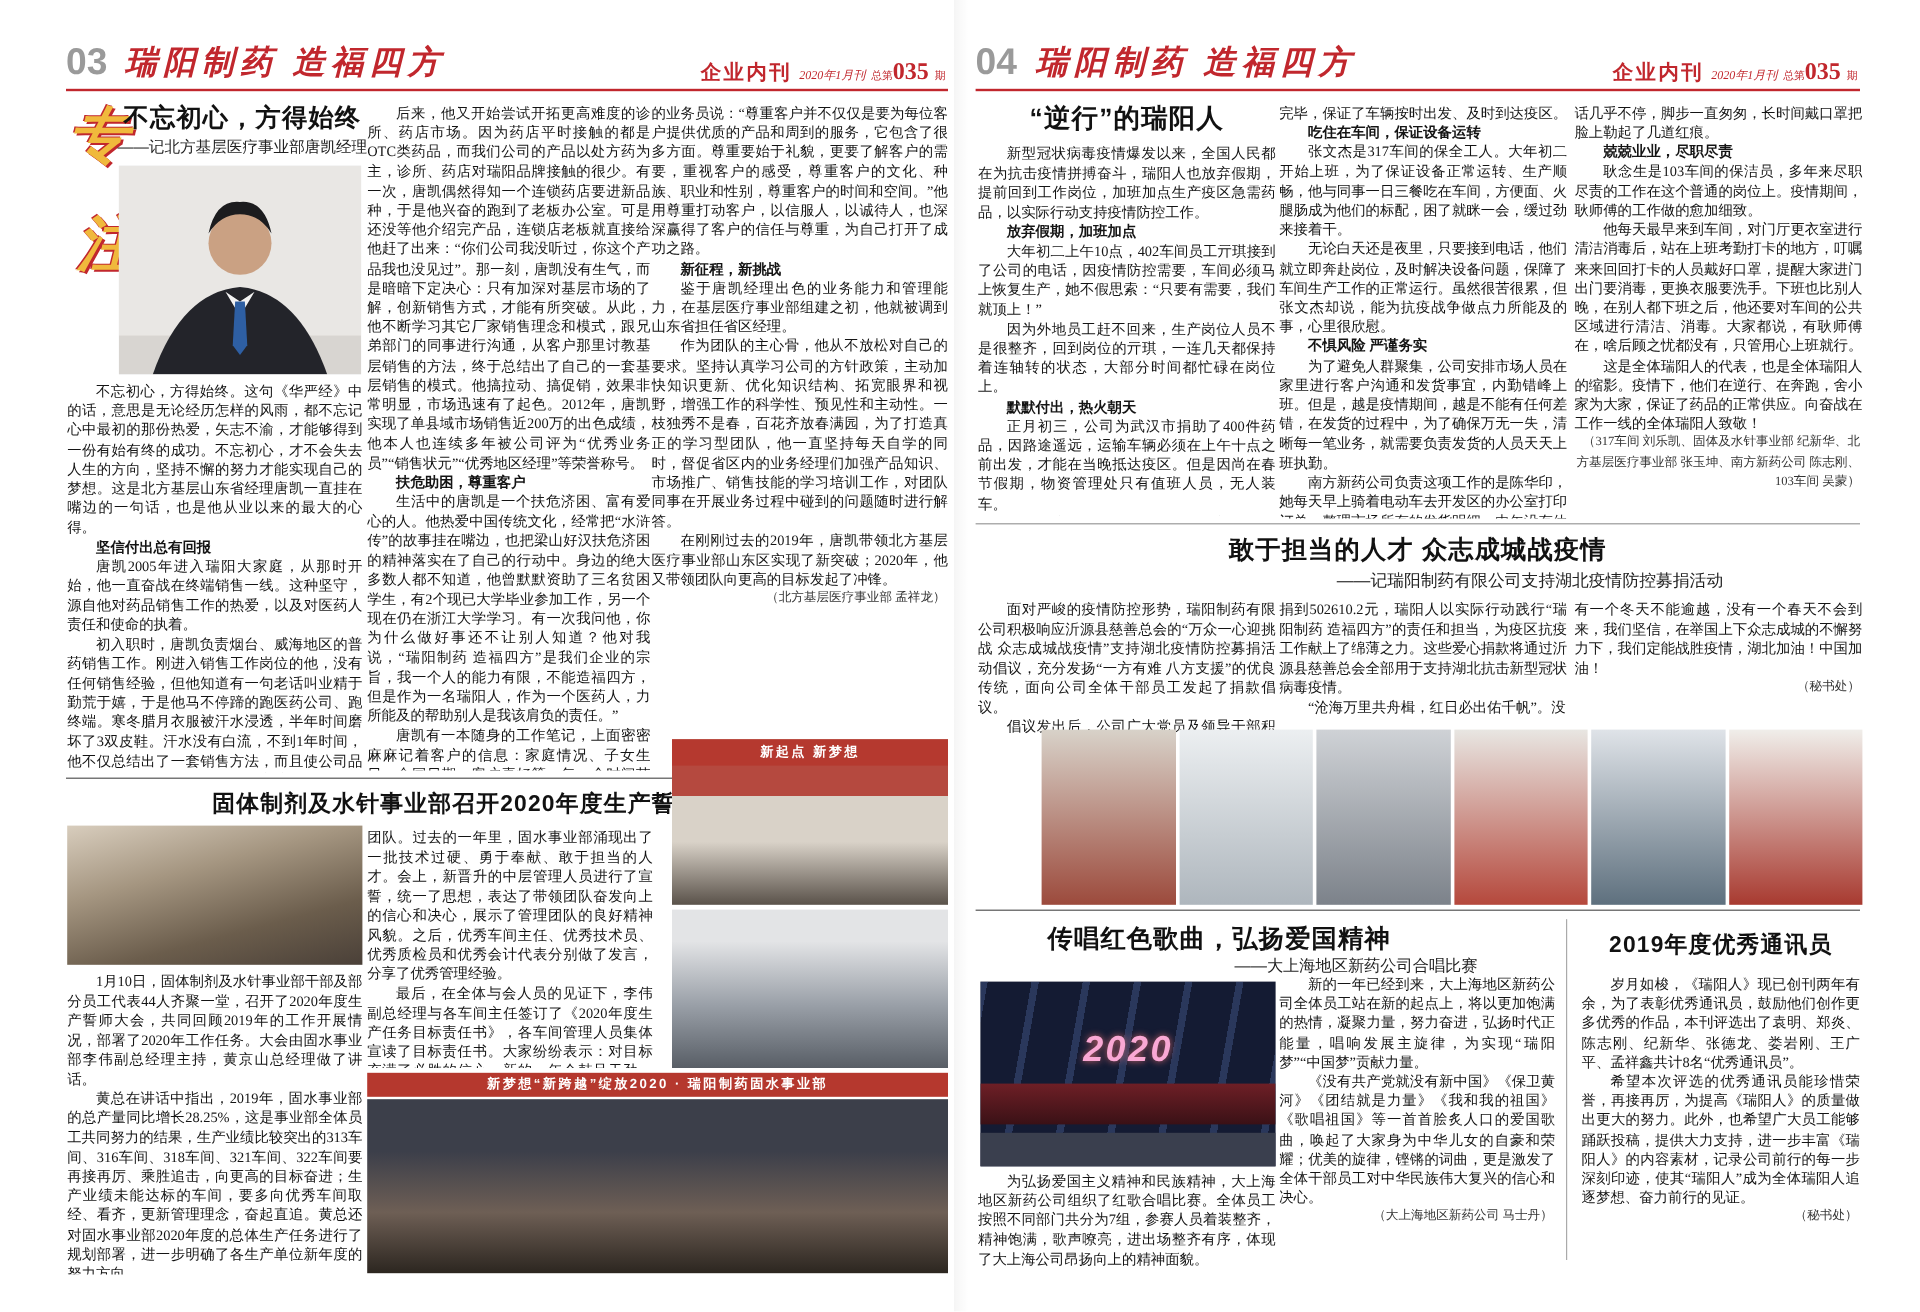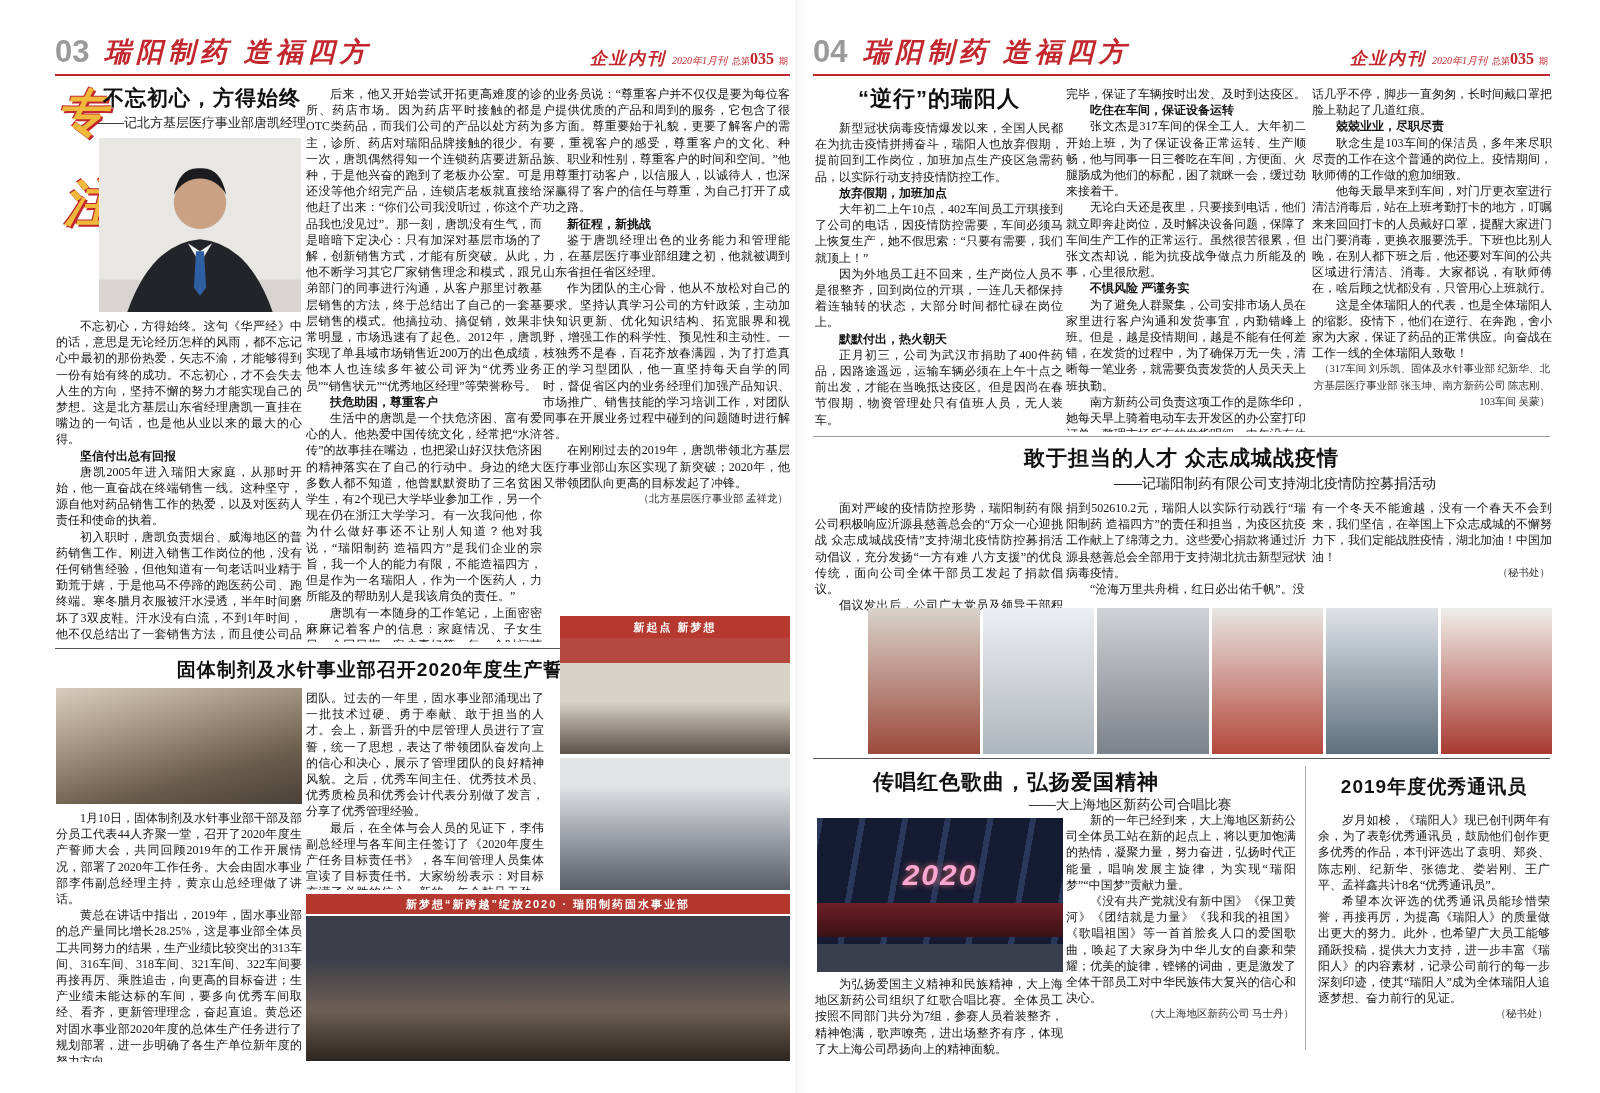--- a/index.html
+++ b/index.html
@@ -2,24 +2,24 @@
 <html><head>
 <meta charset="utf-8">
 <style>
   html,body{margin:0;padding:0;background:#ffffff;width:1600px;height:1093px;overflow:hidden;}
   #spread{position:relative;width:1412px;height:1093px;background:#ffffff;font-family:"Liberation Serif","DejaVu Serif",serif;color:#141414;}
   .abs{position:absolute;}
   
   .pageno{font-family:"Liberation Sans","DejaVu Sans",sans-serif;font-size:31px;font-weight:bold;color:#9a9a9a;line-height:1;}
   .masthead{font-size:27px;font-weight:bold;font-style:italic;color:#c1272d;letter-spacing:5px;line-height:1.1;}
   .issueinfo{color:#c1272d;text-align:right;line-height:1;white-space:nowrap;}
-  .issueinfo .iname{font-size:17px;font-weight:bold;font-style:italic;letter-spacing:2px;}
+  .issueinfo .iname{font-size:17px;font-weight:bold;letter-spacing:2px;}
   .issueinfo .idate{font-size:10px;font-style:italic;margin-left:6px;}
   .issueinfo .ino{font-size:9px;margin-left:5px;}
-  .issueinfo .inum{font-size:16px;font-weight:bold;}
+  .issueinfo .inum{font-size:20px;font-weight:bold;}
   .redrule{height:2px;background:#c1272d;}
   
   .flabel{font-size:50px;font-weight:bold;color:#f0b93c;text-shadow:2px 2px 0 #c1272d,-1px -1px 0 #c1272d;font-style:italic;line-height:1;}
   
   .h-main{font-family:"Liberation Sans","DejaVu Sans",sans-serif;font-weight:bold;color:#111;text-align:center;letter-spacing:1px;}
   .h-sub{font-family:"Liberation Sans","DejaVu Sans",sans-serif;color:#222;text-align:center;}
   
   .col{text-align:justify;overflow:hidden;font-size:12px;line-height:16.2px;}
   .col p{margin:0;text-indent:2em;}
   .col p.cont{text-indent:0;}

